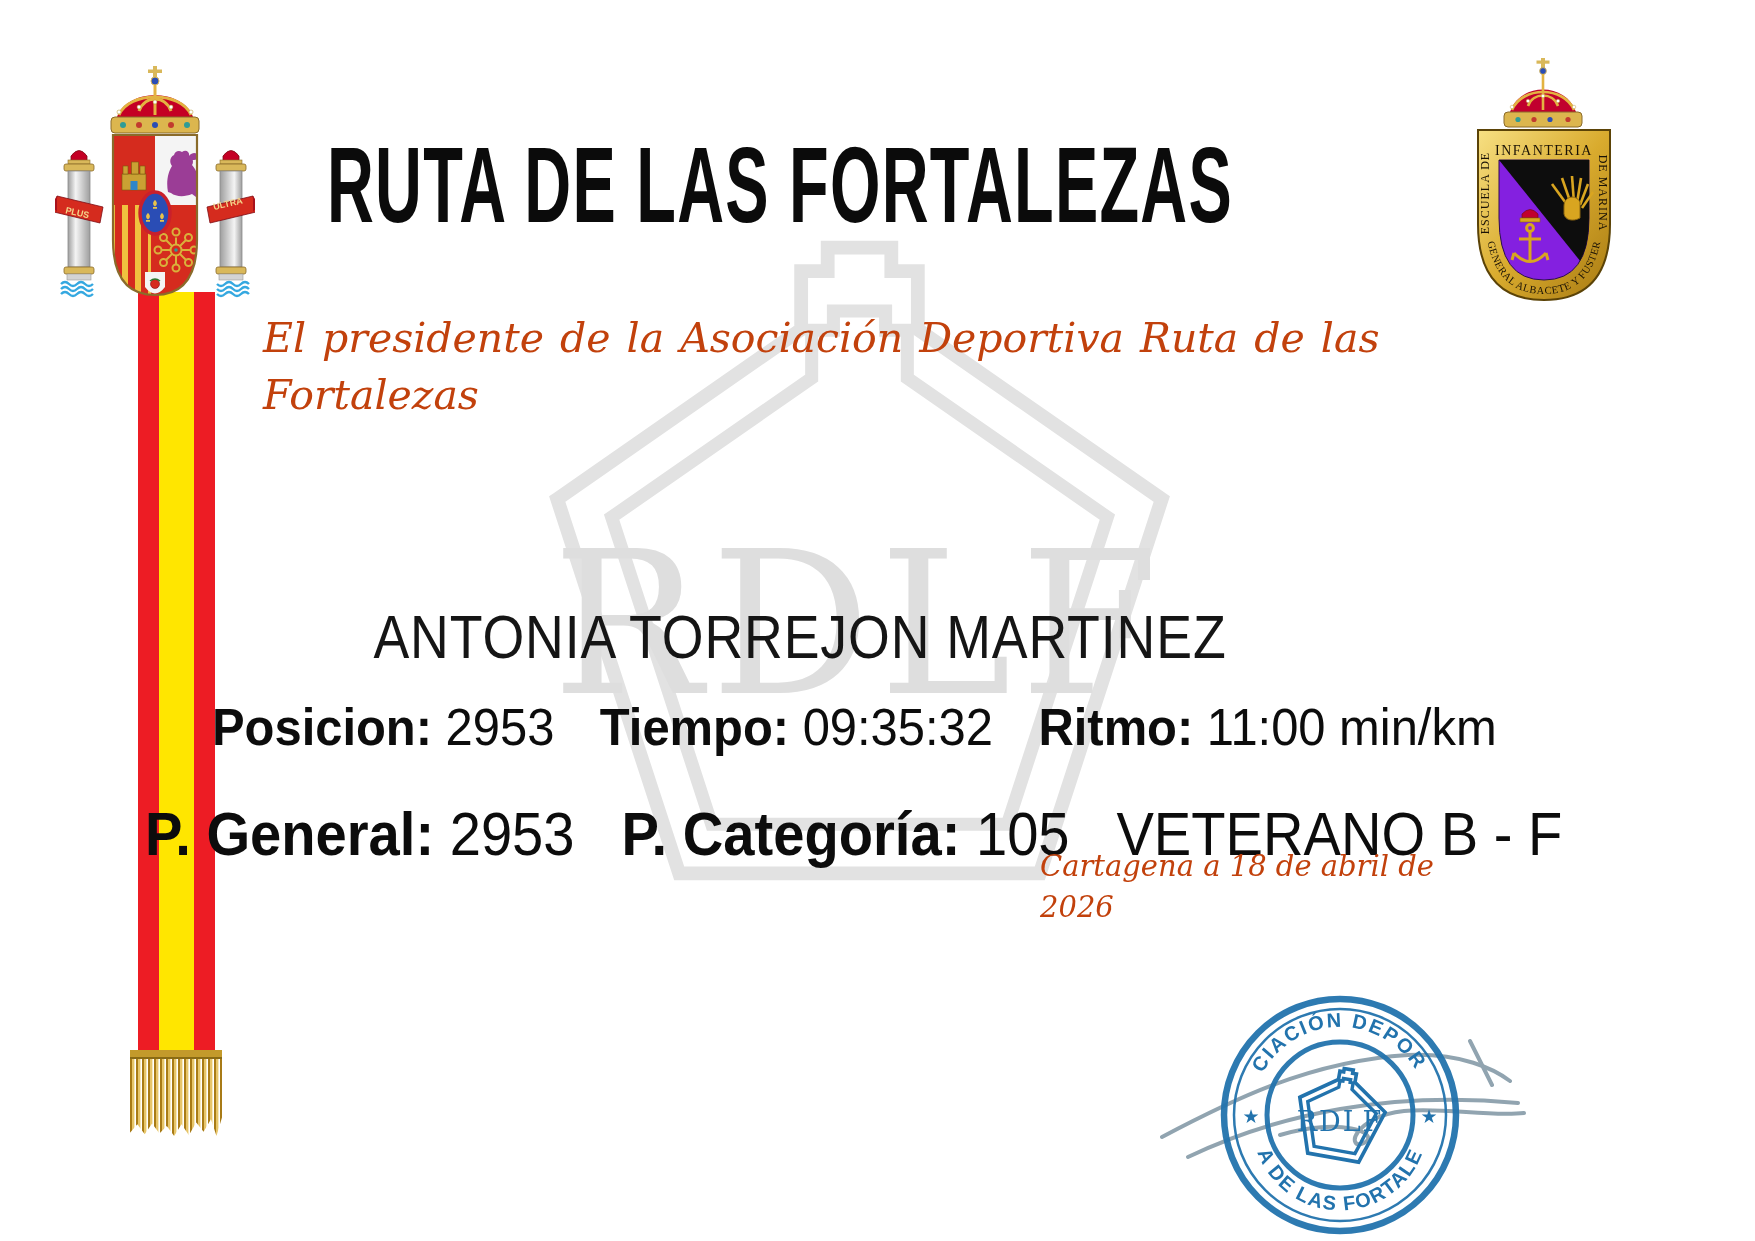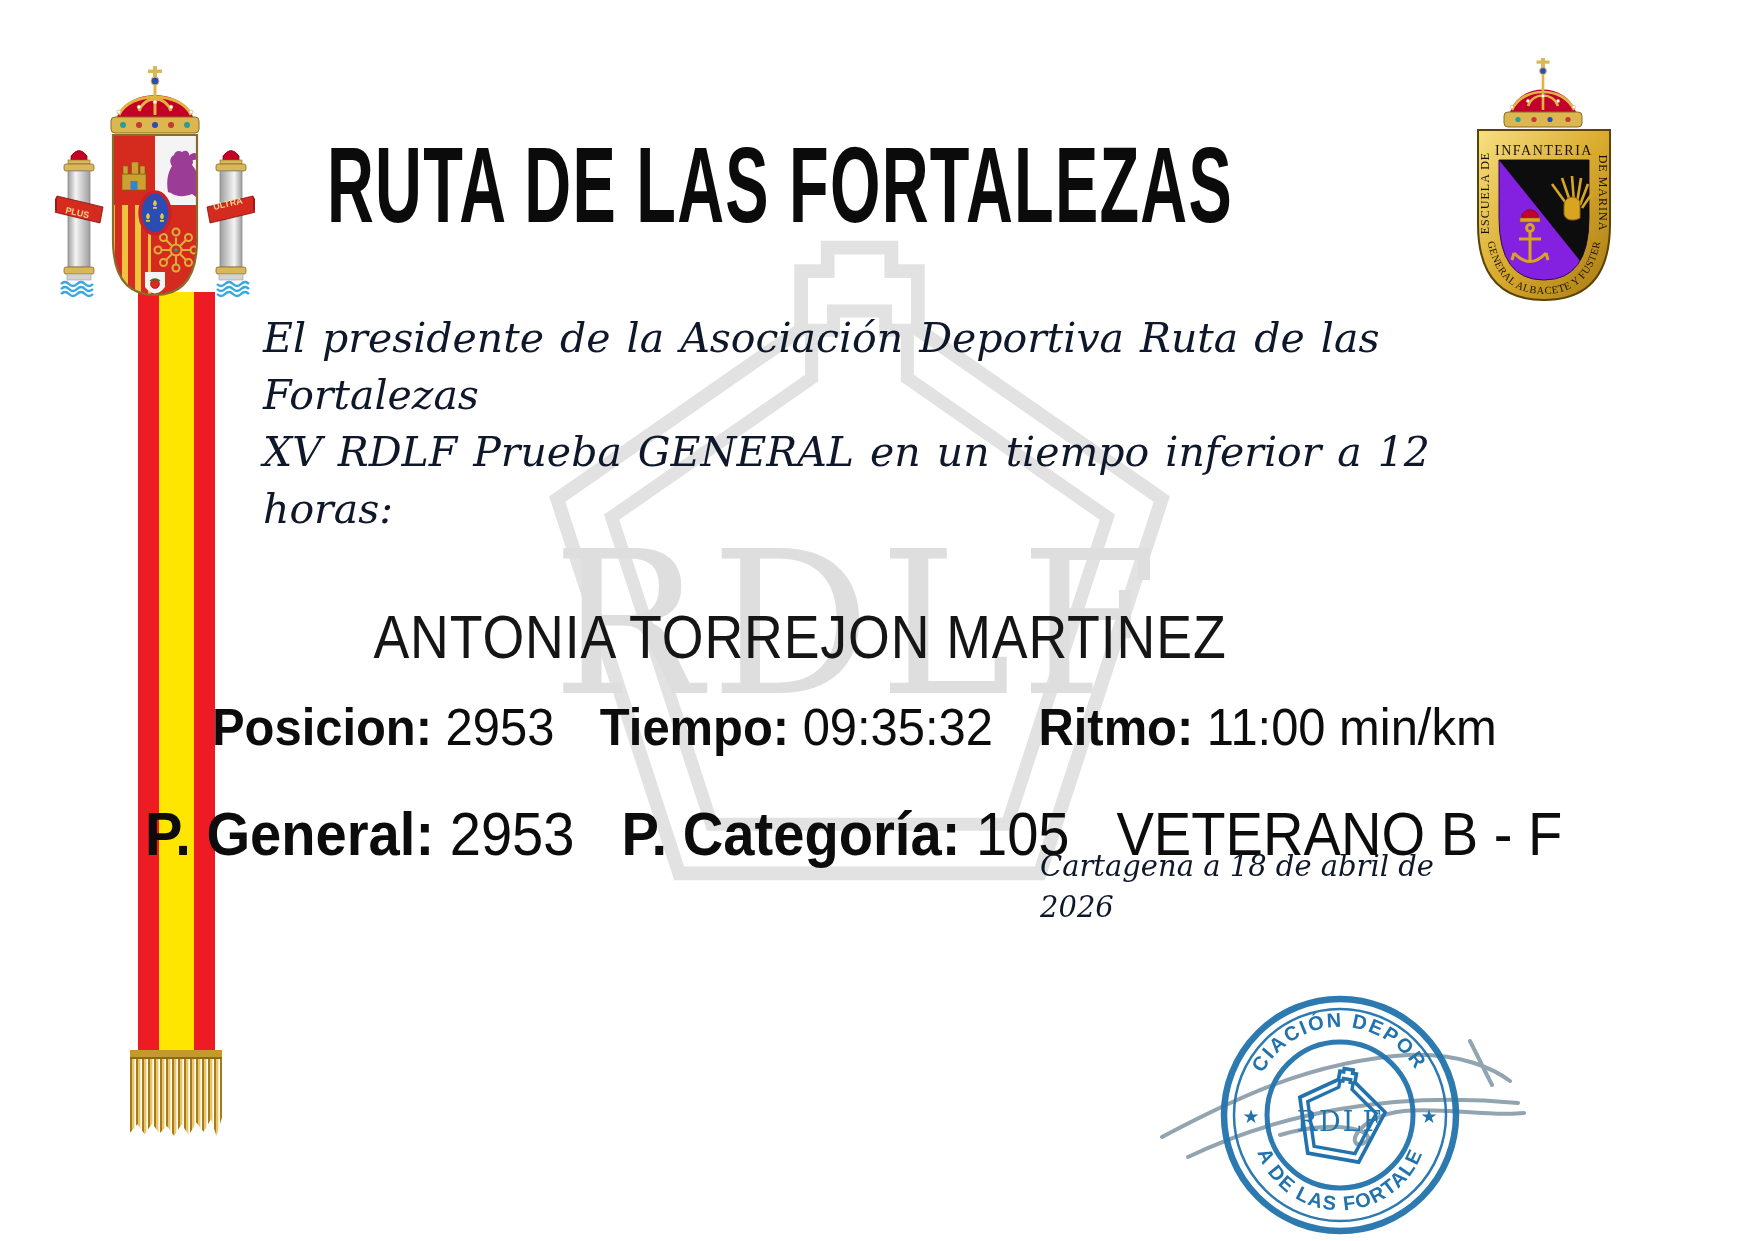--- a/index.html
+++ b/index.html
@@ -16,21 +16,21 @@
 
   
   .flag{left:138px;top:292px;width:77px;height:760px;
         background:linear-gradient(90deg,#ed1c24 0 27%,#ffe600 27% 73%,#ed1c24 73% 100%)}
   .fringe{left:130px;top:1052px;width:92px;height:84px;
         background:repeating-linear-gradient(90deg,#a87b16 0 2px,#e7c569 2px 4px,#f6e9bd 4px 5px,rgba(255,255,255,0) 5px 6px);
         clip-path:polygon(0 0,100% 0,100% 78%,94% 100%,88% 80%,80% 95%,72% 84%,64% 99%,56% 86%,48% 100%,40% 88%,32% 97%,24% 85%,16% 98%,8% 86%,0 96%)}
   .fringe-bar{left:130px;top:1050px;width:92px;height:9px;background:#c39a2b;border-bottom:2px solid #8a6b14}
 
   
-  .script{font-family:"DejaVu Serif",serif;font-style:italic;color:#0f172a}
+  .script{font-family:"DejaVu Serif",serif;font-style:italic;color:#c2410c}
   .bodytext{left:263px;top:310px;width:1250px;font-size:41px;line-height:57px;word-spacing:3px}
 
   .name{left:200px;top:602px;width:1200px;text-align:center;font-size:61px;letter-spacing:1px;
         white-space:nowrap;color:#151515;transform:scaleX(.88);transform-origin:50% 0}
 
   .stats{white-space:nowrap;color:#0c0c0c;transform-origin:0 50%}
   .stats1{left:212px;top:697px;font-size:52px;transform:scaleX(.94)}
   .stats2{left:145px;top:799px;font-size:61px;transform:scaleX(.92)}
   .lbl{font-weight:700}
   .gap{display:inline-block;width:34px}
@@ -254,21 +254,20 @@
         <textPath href="#bright" startOffset="50%" text-anchor="middle">DE MARINA</textPath>
       </text>
       <text font-family="Liberation Serif,serif" font-size="10.5" fill="#1a1206" letter-spacing="0.5">
         <textPath href="#bbottom" startOffset="50%" text-anchor="middle">GENERAL ALBACETE Y FUSTER</textPath>
       </text>
     </g>
   </svg>
 
   <div class="abs script bodytext">
     <div>El presidente de la Asociación Deportiva Ruta de las Fortalezas</div>
-    <div>XV RDLF Prueba GENERAL en un tiempo inferior a 12 horas:</div>
   </div>
 
   <div class="abs name">ANTONIA TORREJON MARTINEZ</div>
 
   <div class="abs stats stats1">
     <span class="lbl">Posicion:</span>
     <span>2953</span><span class="gap"></span>
     <span class="lbl">Tiempo:</span>
     <span>09:35:32</span><span class="gap"></span>
     <span class="lbl">Ritmo:</span>

